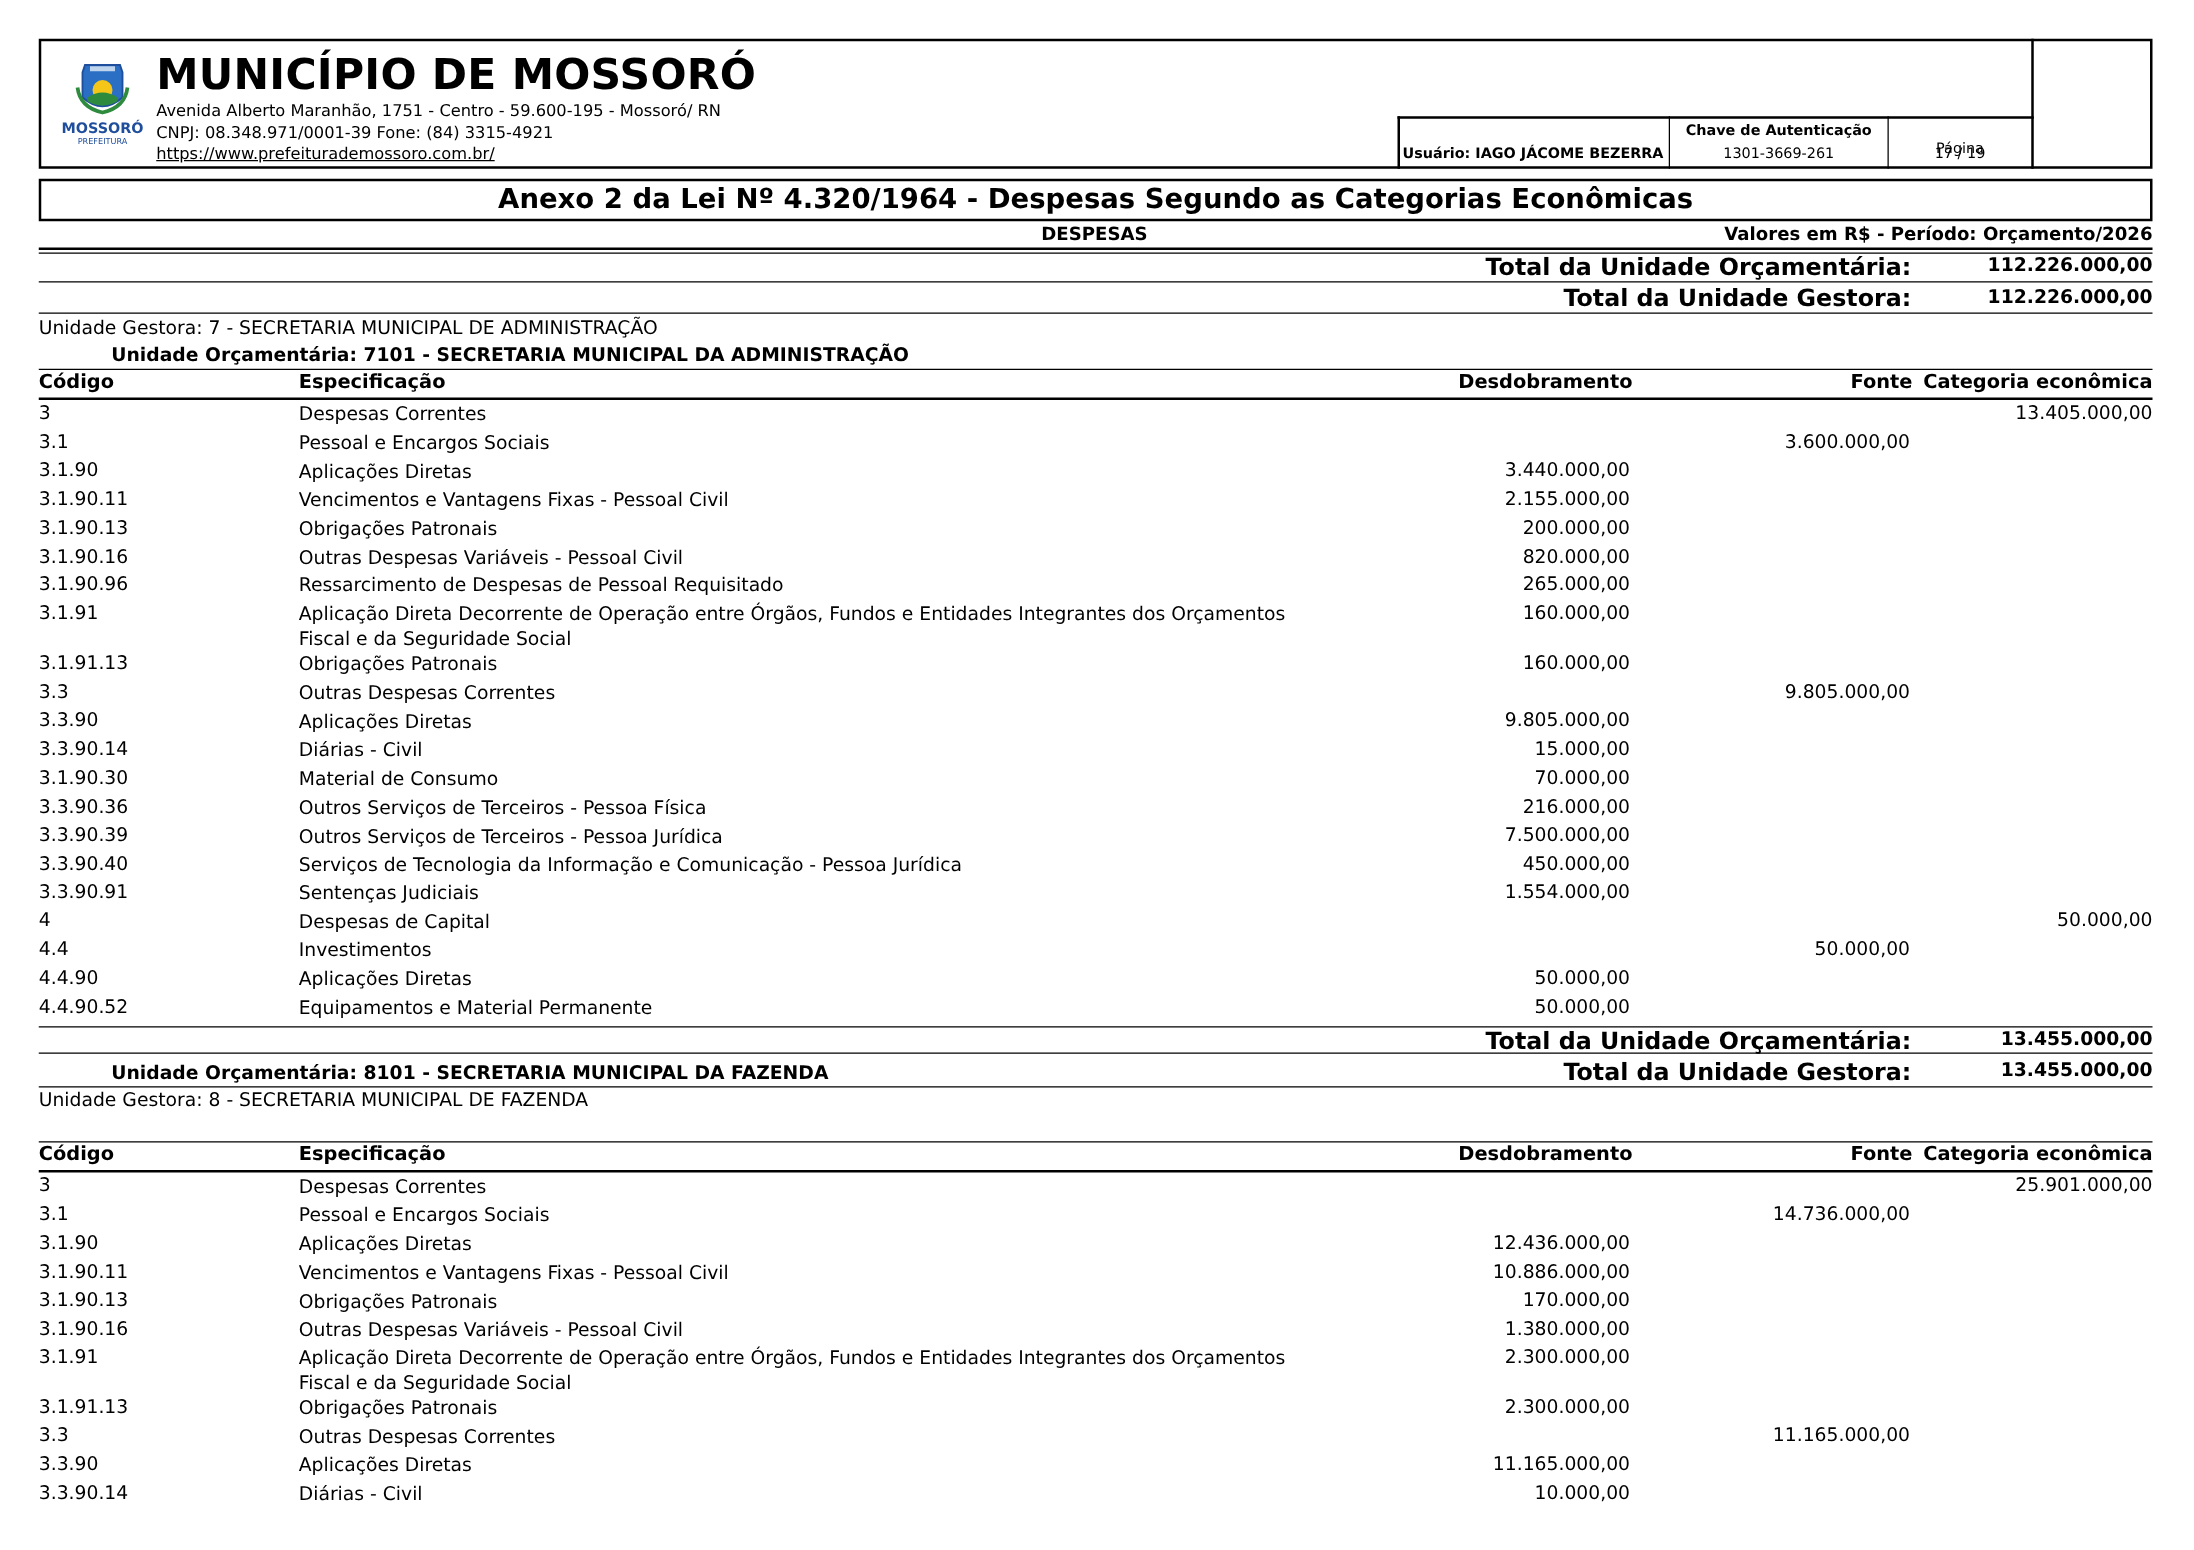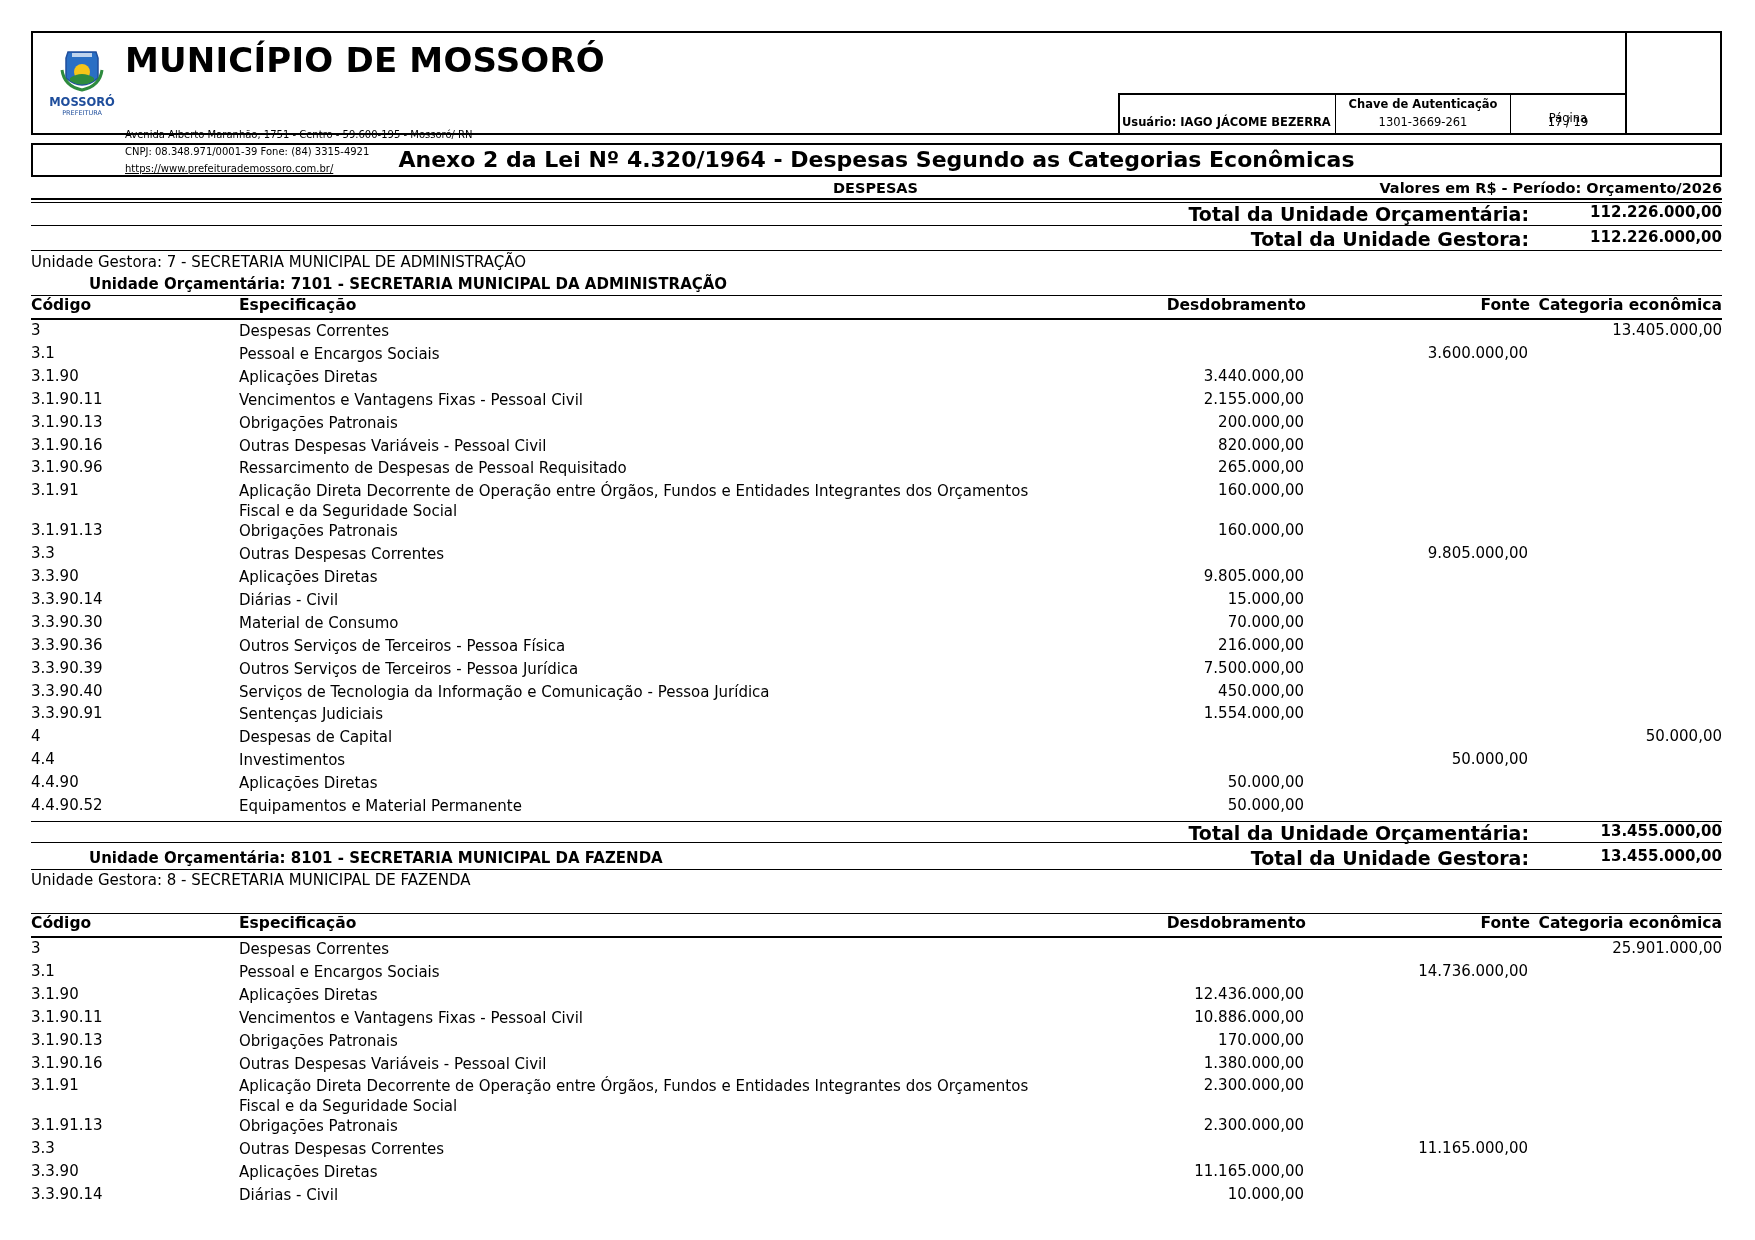--- a/index.html
+++ b/index.html
@@ -5,21 +5,21 @@
   html, body { margin:0; padding:0; background:#ffffff; }
   body { width:1755px; height:1240px; position:relative; overflow:hidden;
          font-family:"DejaVu Sans", sans-serif; color:#000; }
   .abs { position:absolute; }
 
   
   #hdr { left:31px; top:31px; width:1691px; height:104px; border:2px solid #000; box-sizing:border-box; }
   #hdr-right-div { left:1625px; top:31px; width:2px; height:104px; background:#000; }
   #logo { left:44px; top:48px; width:76px; height:70px; }
   #muni-title { left:125px; top:40px; font-size:34px; font-weight:bold; letter-spacing:0.2px; white-space:nowrap; }
-  .addr { left:125px; font-size:10px; white-space:nowrap;margin-top:47px; }
+  .addr { left:125px; font-size:13px; white-space:nowrap; }
   #addr1 { top:82px; } #addr2 { top:99px; } #addr3 { top:116px; text-decoration:underline; }
 
   #user-box { left:1118px; top:93px; width:509px; height:42px; border-top:2px solid #000; border-left:2px solid #000; box-sizing:border-box; }
   #user-label { left:1122px; top:115px; font-size:11.5px; font-weight:bold; white-space:nowrap; }
   #key-div1 { left:1335px; top:93px; width:1px; height:42px; background:#000; }
   #key-div2 { left:1510px; top:93px; width:1px; height:42px; background:#000; }
   .hcell { text-align:center; font-size:11.5px; white-space:nowrap; }
   #key-title { left:1336px; width:174px; top:97px; font-weight:bold; }
   #key-val { left:1336px; width:174px; top:115px; }
   #pg-title { left:1511px; width:114px; top:111px; font-weight:normal; }
@@ -162,21 +162,21 @@
       <span class="c-code">3.3.90</span>
       <span class="c-spec">Aplicações Diretas</span>
       <span class="c-desd">9.805.000,00</span>
     </div>
     <div class="row" style="top:589.8999999999997px;">
       <span class="c-code">3.3.90.14</span>
       <span class="c-spec">Diárias - Civil</span>
       <span class="c-desd">15.000,00</span>
     </div>
     <div class="row" style="top:612.7999999999997px;">
-      <span class="c-code">3.3.90.30</span>
+      <span class="c-code">3.1.90.30</span>
       <span class="c-spec">Material de Consumo</span>
       <span class="c-desd">70.000,00</span>
     </div>
     <div class="row" style="top:635.6999999999997px;">
       <span class="c-code">3.3.90.36</span>
       <span class="c-spec">Outros Serviços de Terceiros - Pessoa Física</span>
       <span class="c-desd">216.000,00</span>
     </div>
     <div class="row" style="top:658.5999999999997px;">
       <span class="c-code">3.3.90.39</span>

